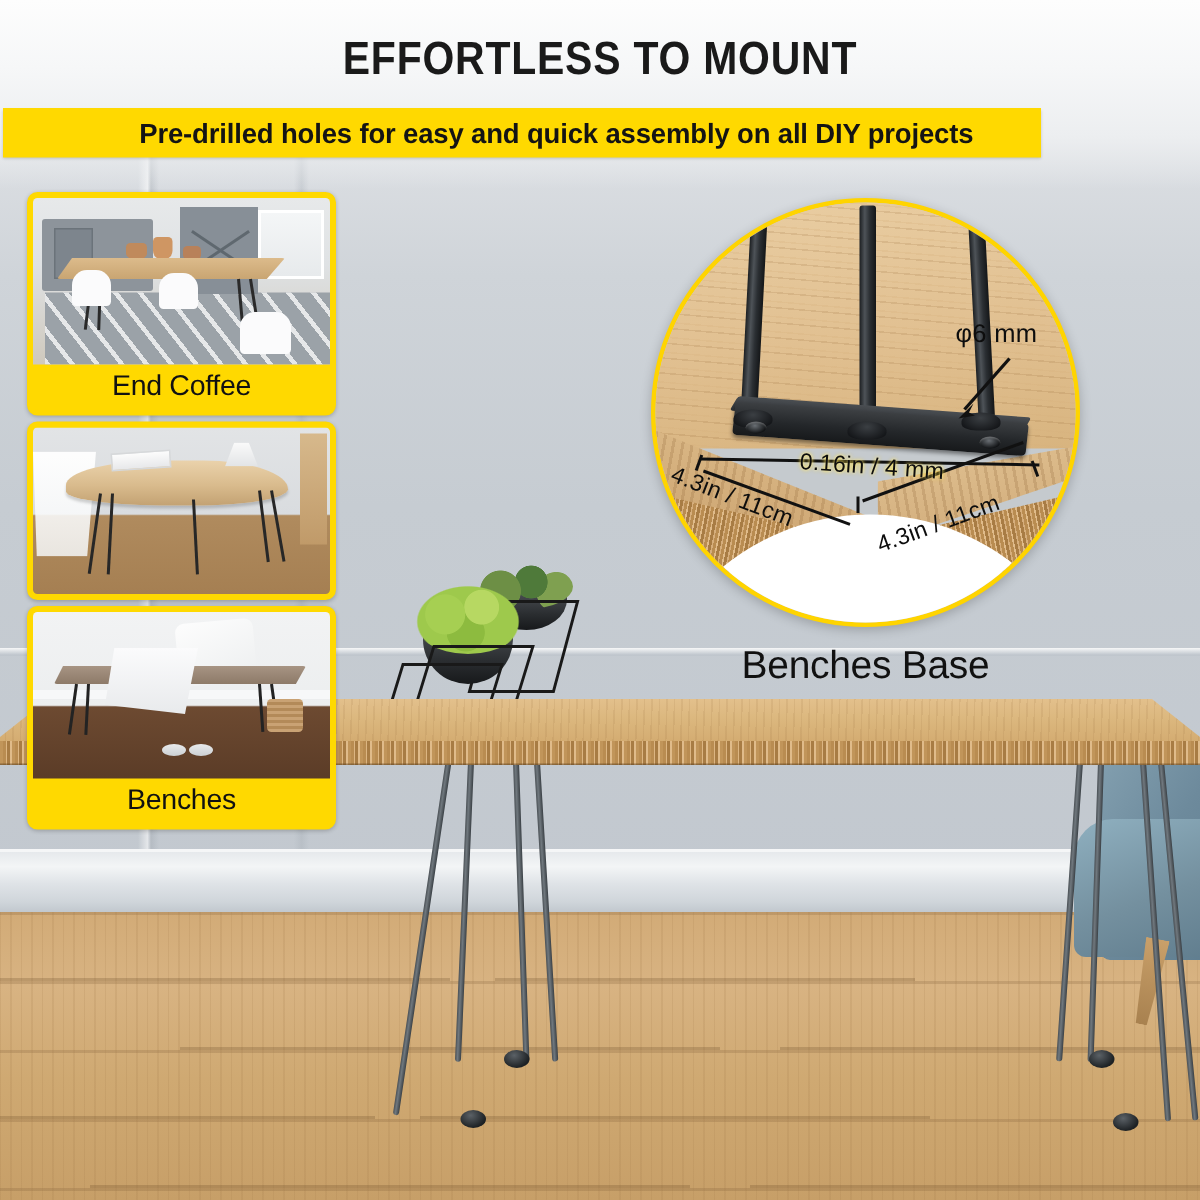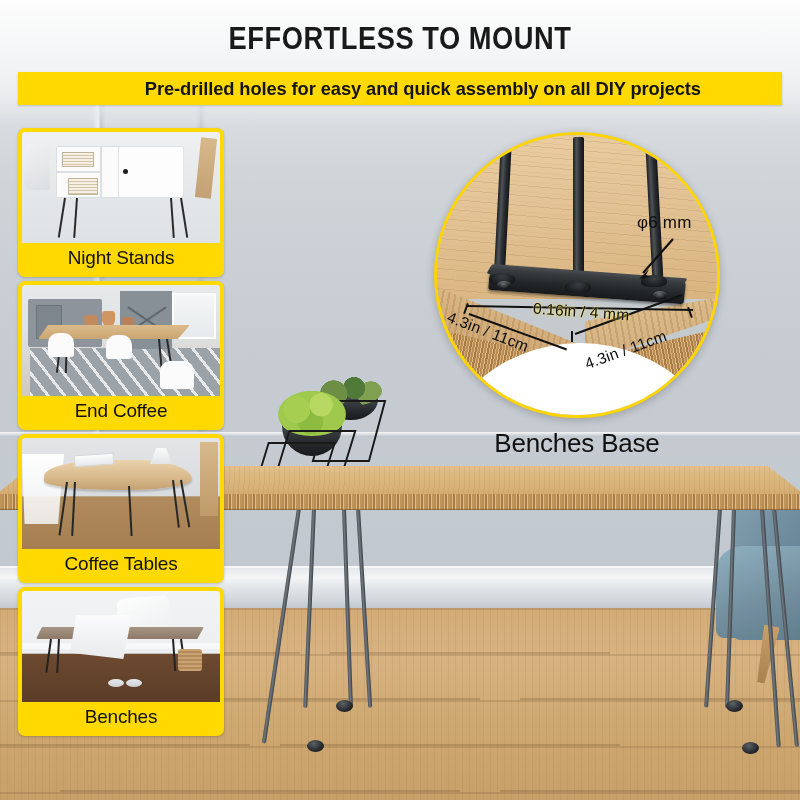--- a/index.html
+++ b/index.html
@@ -142,21 +142,21 @@
   
   .title {
     position:absolute; left:0; right:0; top:21px;
     text-align:center;
     font-family:"Liberation Sans Narrow","Liberation Sans",sans-serif;
     font-weight:700; font-size:31px; letter-spacing:.6px;
     color:#1a1a1a;
     transform:scaleX(.88); transform-origin:center;
   }
   .subbar {
-    position:absolute; left:18px; top:72px; width:764px; height:33px;
+    position:absolute; left:2px; top:72px; width:692px; height:33px;
     background:#ffd900;
     display:flex; align-items:center; justify-content:center;
     box-shadow:0 1px 2px rgba(0,0,0,.18);
     padding-left:45px;
   }
   .subbar span {
     font-weight:700; font-size:18.5px; color:#141414; letter-spacing:-.1px;
     transform:scaleX(.99);
   }
 
@@ -406,39 +406,20 @@
 </div>
 
 <div class="title">EFFORTLESS TO MOUNT</div>
 
 <div class="subbar">
   <span>Pre-drilled holes for easy and quick assembly on all DIY projects</span>
 </div>
 
 <div class="cards">
 
-  <div class="card">
-    <div class="card-photo p1">
-      <div class="chairL"></div>
-      <div class="woodR"></div>
-      <div class="grey"></div>
-      <div class="cab"></div>
-      <div class="shelfv"></div>
-      <div class="shelfh"></div>
-      <div class="bk bk1"></div>
-      <div class="bk bk2"></div>
-      <div class="door"></div>
-      <div class="knob"></div>
-      <div class="nl" style="left:42px; top:66px; height:40px; transform:rotate(9deg);"></div>
-      <div class="nl" style="left:54px; top:66px; height:40px; transform:rotate(4deg);"></div>
-      <div class="nl" style="left:148px;top:66px; height:40px; transform:rotate(-4deg);"></div>
-      <div class="nl" style="left:158px;top:66px; height:40px; transform:rotate(-9deg);"></div>
-    </div>
-    <div class="card-label">Night Stands</div>
-  </div>
 
   <div class="card">
     <div class="card-photo p2">
       <div class="rug"></div>
       <div class="side"></div>
       <div class="door2"></div>
       <div class="barnd"></div>
       <div class="barnx" style="left:102px;top:34px;width:46px;transform:rotate(34deg);"></div>
       <div class="barnx" style="left:102px;top:34px;width:46px;transform:rotate(-34deg);"></div>
       <div class="win"></div>
@@ -463,21 +444,20 @@
       <div class="drape"></div>
       <div class="slab"></div>
       <div class="book"></div>
       <div class="lamp"></div>
       <div class="cl" style="left:44px;top:44px;height:54px;transform:rotate(8deg);"></div>
       <div class="cl" style="left:52px;top:44px;height:54px;transform:rotate(3deg);"></div>
       <div class="cl" style="left:106px;top:48px;height:50px;transform:rotate(-3deg);"></div>
       <div class="cl" style="left:150px;top:42px;height:48px;transform:rotate(-7deg);"></div>
       <div class="cl" style="left:158px;top:42px;height:48px;transform:rotate(-10deg);"></div>
     </div>
-    <div class="card-label">Coffee Tables</div>
   </div>
 
   <div class="card">
     <div class="card-photo p4">
       <div class="bb"></div>
       <div class="pillow"></div>
       <div class="btop"></div>
       <div class="throw"></div>
       <div class="bl" style="left:28px;top:48px;height:34px;transform:rotate(8deg);"></div>
       <div class="bl" style="left:36px;top:48px;height:34px;transform:rotate(3deg);"></div>

